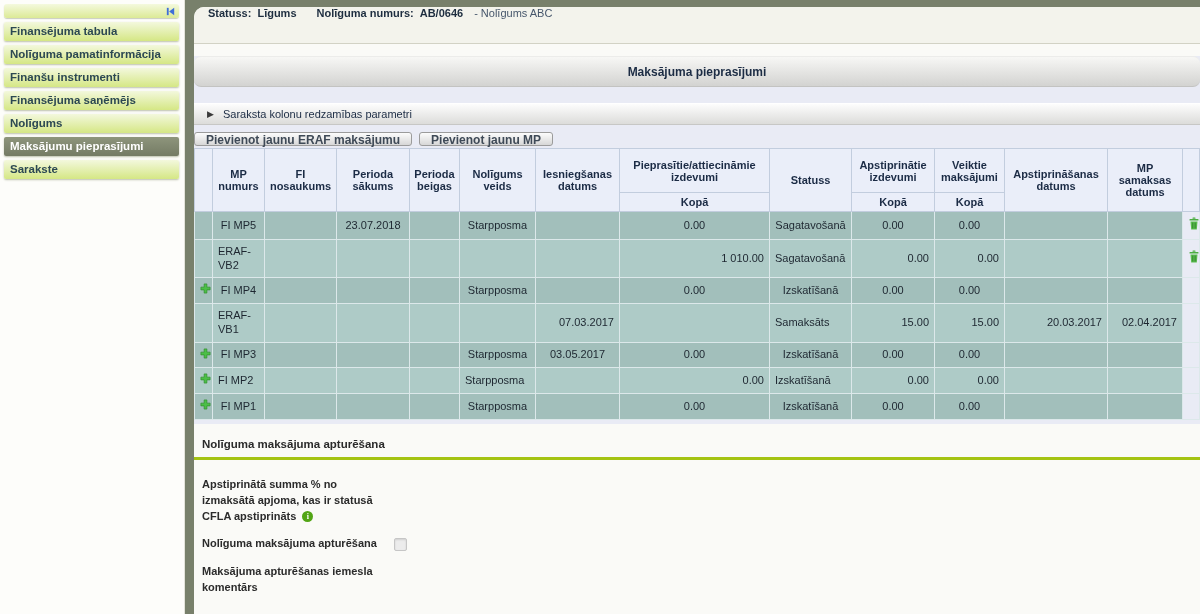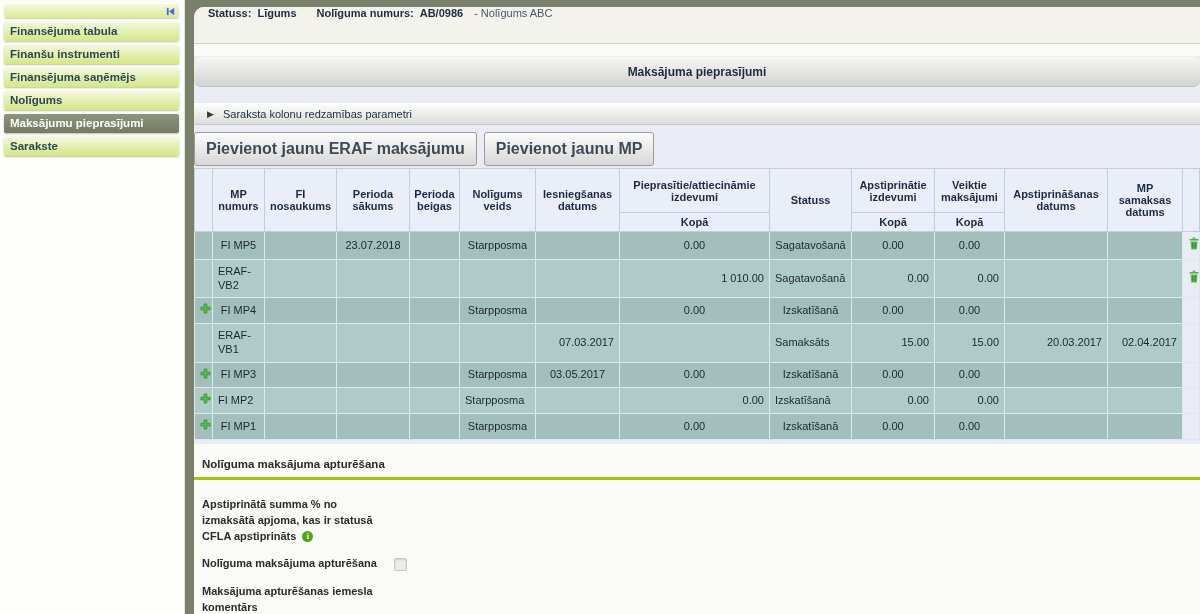--- a/index.html
+++ b/index.html
@@ -68,24 +68,24 @@
     margin-top:16px; height:22px;
     background:linear-gradient(#fdfdfd,#dcdcda);
     border-top:1px solid #ffffff; border-bottom:1px solid #c7c7c5;
     display:flex; align-items:center; padding-left:13px; gap:9px;
     color:#1c2c44; cursor:pointer;
   }
   .tri { color:#3a3a3a; font-size:9px; line-height:1; }
 
   .btn-row { margin:7px 0 2px 0; display:flex; gap:7px; }
   .gbtn {
-    height:34px; padding:0 11px;
+    height:14px; padding:0 11px;
     background:linear-gradient(#fcfcfc,#d7d7d7);
     border:1px solid #9b9b9b; border-radius:3px;
-    color:#3f4a57; font-size:16px; font-family:"Liberation Sans",sans-serif;
+    color:#3f4a57; font-size:12px; font-family:"Liberation Sans",sans-serif;
     font-weight:bold; cursor:pointer;
   }
 
   
   table.mp { border-collapse:collapse; table-layout:fixed; width:1005px; }
   table.mp th {
     background:#eaeef9; color:#1b2b45; font-size:11px; font-weight:bold;
     text-align:center; vertical-align:middle;
     border:1px solid #c2cdde; padding:3px 2px;
   }
@@ -130,37 +130,38 @@
 
 <aside class="sidebar">
   <div class="collapse-bar">
     <svg width="11" height="11" viewBox="0 0 24 24">
       <rect x="4" y="4" width="4" height="16" fill="#3f6fd8"></rect>
       <path d="M20 4 L9 12 L20 20 Z" fill="#3f6fd8"></path>
     </svg>
   </div>
   <nav>
       <div class="nav-item">Finansējuma tabula</div>
+      <div class="nav-item">Nolīguma pamatinformācija</div>
       <div class="nav-item">Finanšu instrumenti</div>
       <div class="nav-item">Finansējuma saņēmējs</div>
       <div class="nav-item">Nolīgums</div>
       <div class="nav-item selected">Maksājumu pieprasījumi</div>
       <div class="nav-item">Sarakste</div>
     </nav>
 </aside>
 
 <div class="content-frame">
   <div class="panel">
 
     <div class="status-bar">
       <b>Statuss:</b>
       <b>Līgums</b>
       <span class="sep"></span>
       <b>Nolīguma numurs:</b>
-      <b>AB/0986</b>
+      <b>AB/0646</b>
       <span class="status-suffix">- Nolīgums ABC</span>
     </div>
 
     <div class="mid-band">
       <div class="title-bar">Maksājuma pieprasījumi</div>
 
       <div class="collapsible">
         <span class="tri">▶</span>
         <span>Saraksta kolonu redzamības parametri</span>
       </div>

